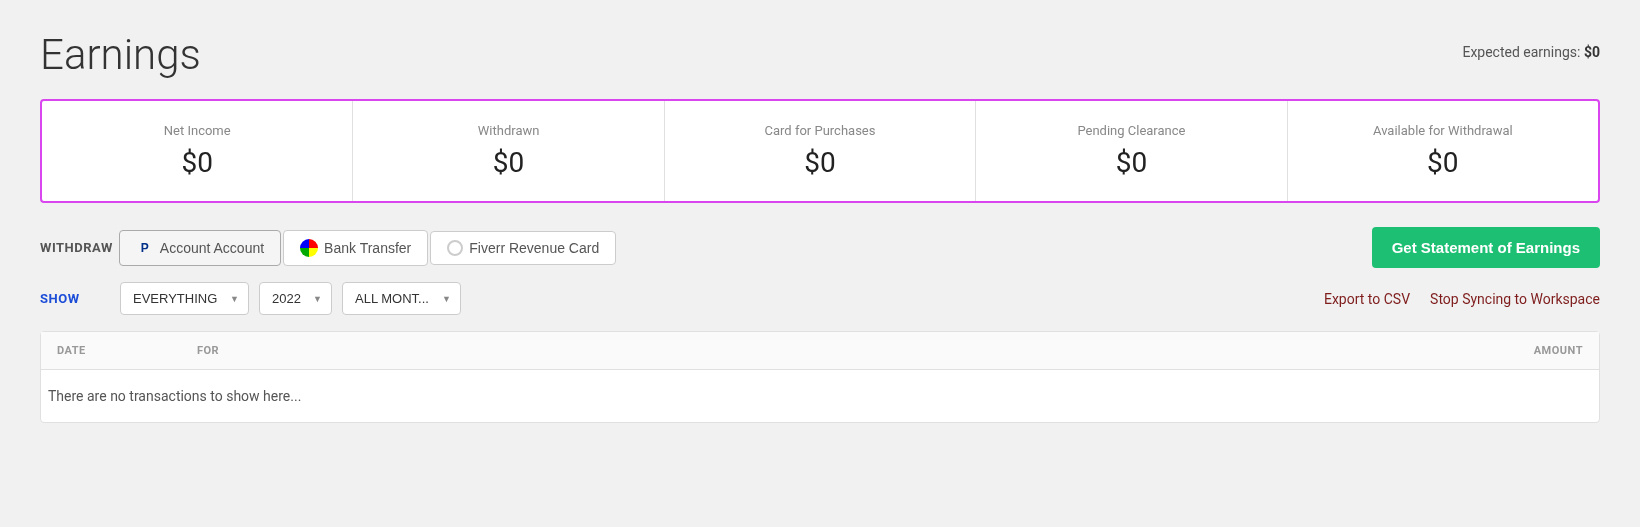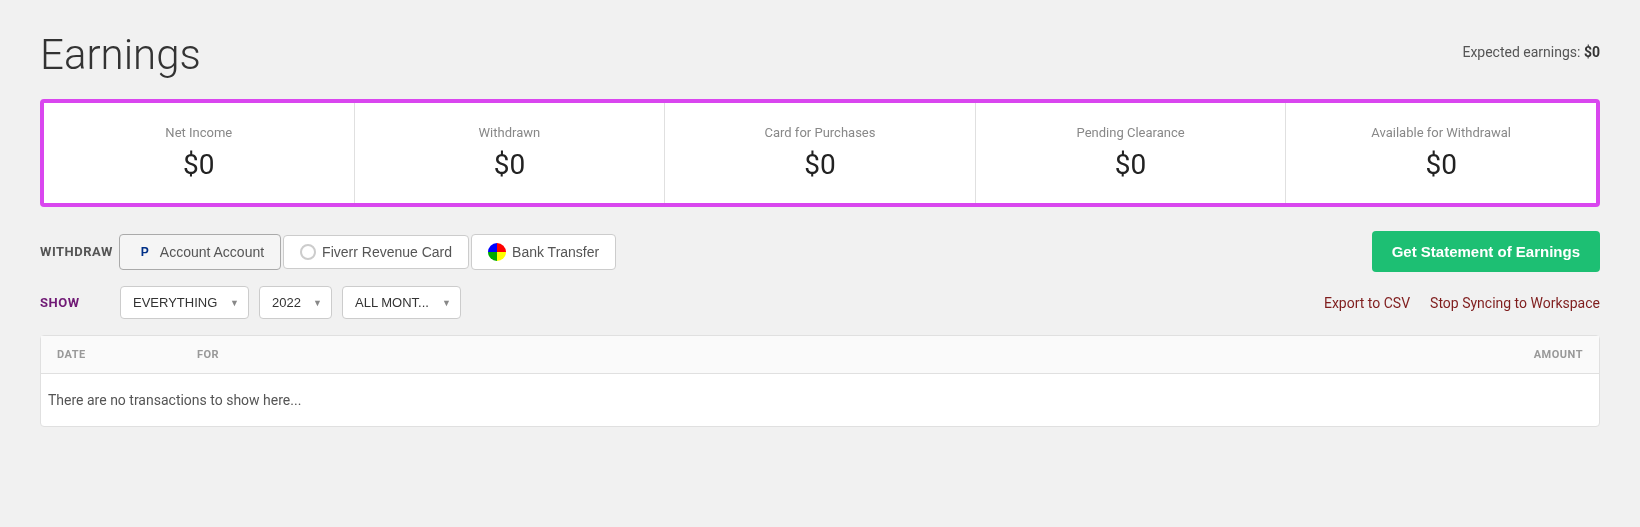--- a/index.html
+++ b/index.html
@@ -30,21 +30,21 @@
       padding-top: 14px;
     }
 
     .expected-earnings strong {
       font-weight: 700;
       color: #333;
     }
 
     .stats-card {
       background: #fff;
-      border: 4px solid #d946ef;
+      border: 2px solid #d946ef;
       border-radius: 4px;
       display: flex;
       margin-bottom: 24px;
     }
 
     .stat-item {
       flex: 1;
       text-align: center;
       padding: 22px 16px;
       border-right: 1px solid #e0e0e0;
@@ -144,21 +144,21 @@
     .show-row {
       display: flex;
       align-items: center;
       margin-bottom: 16px;
       gap: 10px;
     }
 
     .show-label {
       font-size: 13px;
       font-weight: 700;
-      color: #701a75;
+      color: #1d4ed8;
       letter-spacing: 0.5px;
       min-width: 70px;
     }
 
     .select-wrapper {
       position: relative;
       display: inline-block;
     }
 
     .select-wrapper select {
@@ -270,27 +270,27 @@
 
 <div class="controls-row">
   <span class="label">WITHDRAW</span>
 
   <button class="withdraw-btn active">
     <span class="paypal-icon">P</span>
     <span>Account Account</span>
   </button>
 
   <button class="withdraw-btn">
+    <span class="bank-icon"></span>
+    <span>Bank Transfer</span>
+  </button>
+
+  <button class="withdraw-btn">
     <span class="revenue-card-icon"></span>
     <span>Fiverr Revenue Card</span>
-  </button>
-
-  <button class="withdraw-btn">
-    <span class="bank-icon"></span>
-    <span>Bank Transfer</span>
   </button>
 
   <div class="right-actions">
     <button class="get-statement-btn">Get Statement of Earnings</button>
   </div>
 </div>
 
 <div class="show-row">
   <span class="show-label">SHOW</span>
 

